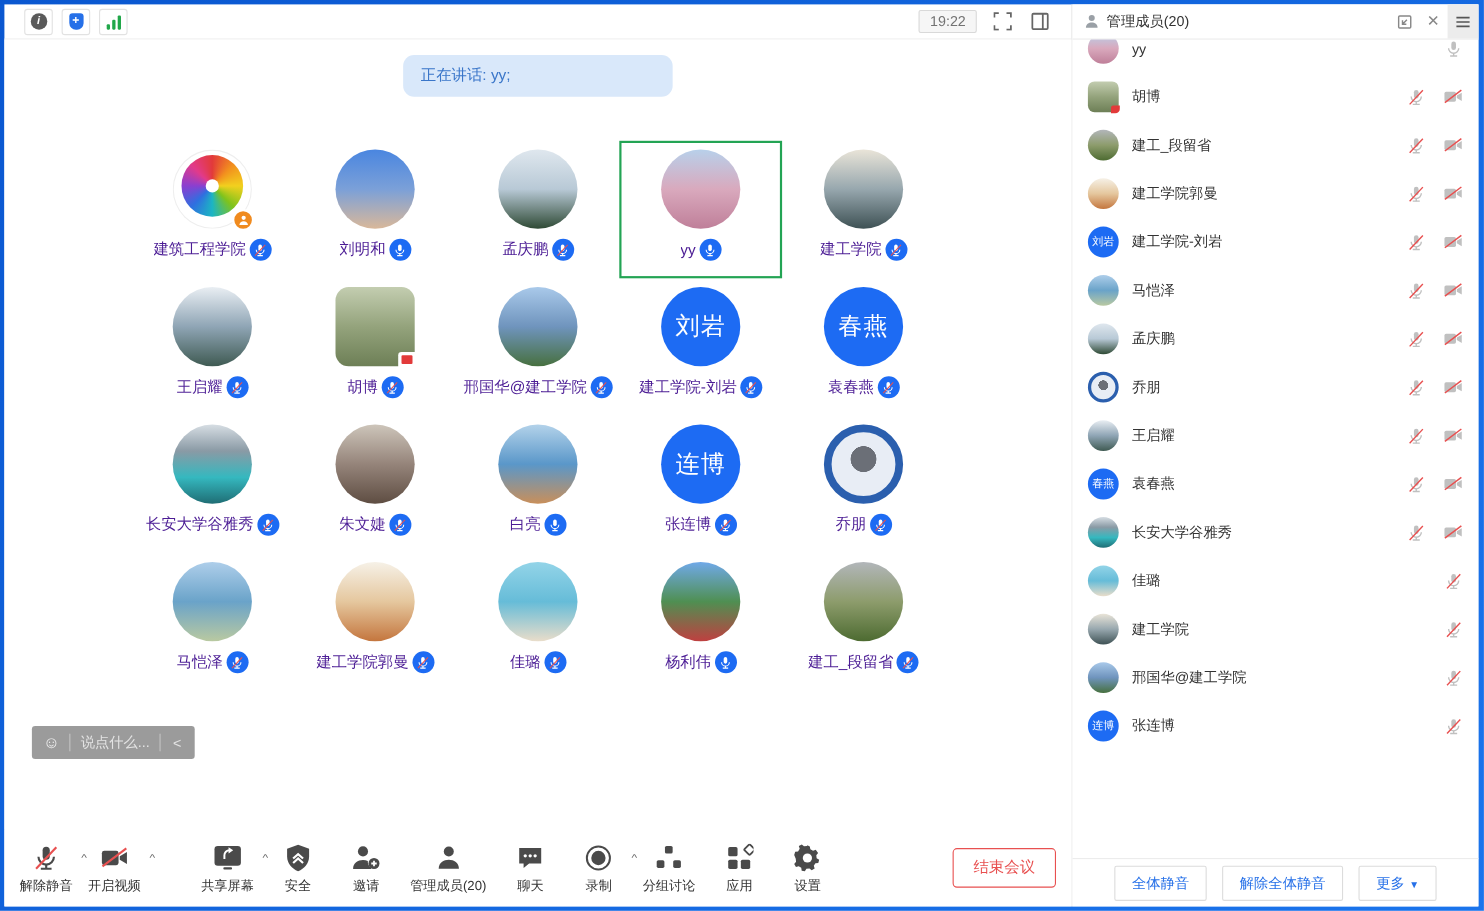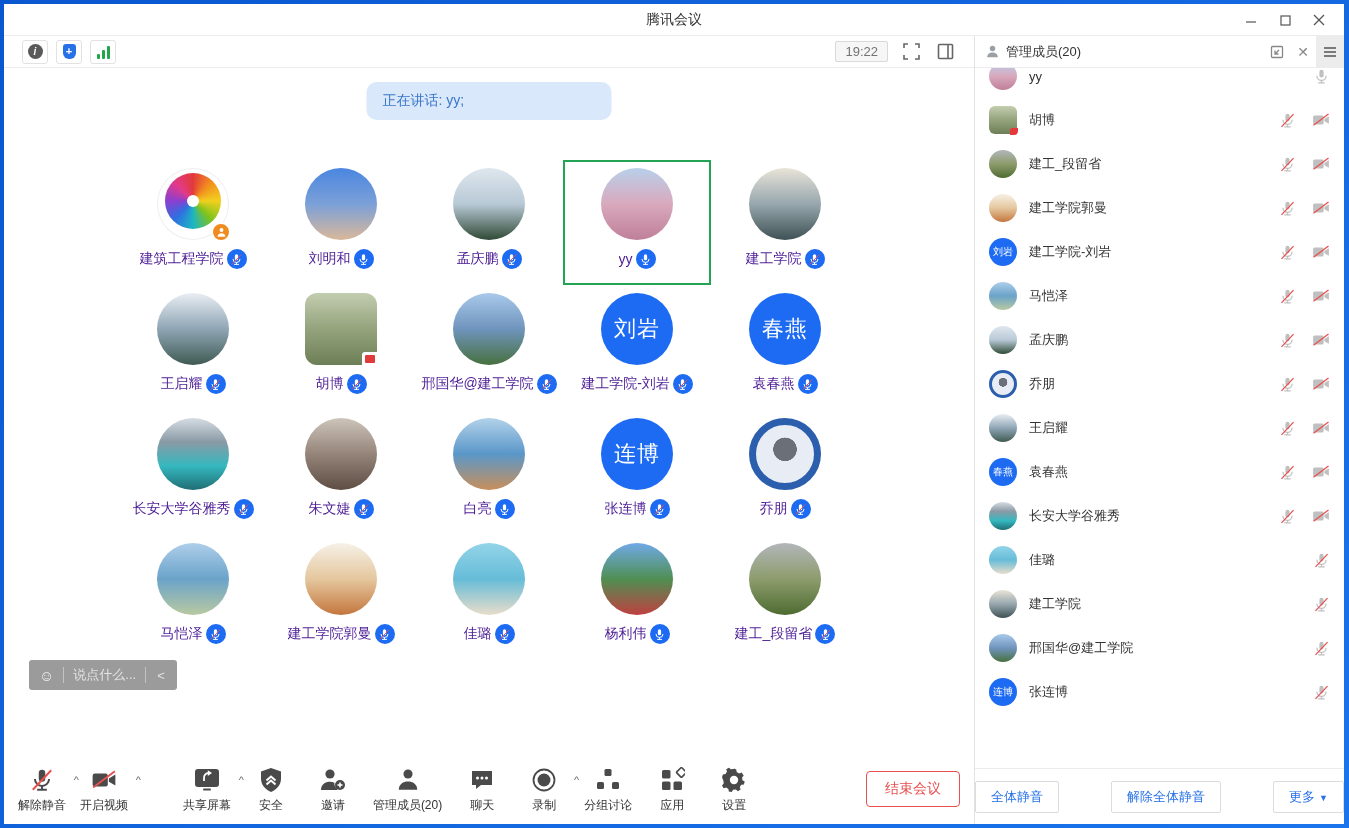--- a/index.html
+++ b/index.html
@@ -82,53 +82,32 @@
   .mrow { height:44px; display:flex; align-items:center; padding:0 14px; cursor:pointer; }
   .mrow:first-child { margin-top:-14px; }
   .mavatar { width:28px; height:28px; border-radius:50%; position:relative; flex:0 0 auto; background:#ccc; }
   .mavatar.rounded { border-radius:6px; }
   .mavatar.textav { background:#1d6bf3; display:flex; align-items:center; justify-content:center; }
   .mavatar.textav span { color:#fff; font-size:10px; }
   .mavatar.seal { border:3px solid #2b5fae; background:radial-gradient(circle at 50% 42%,#6b6f77 0 26%,#e8edf5 27% 100%); }
   .mavatar .flag-badge { position:absolute; right:-1px; bottom:-1px; width:8px; height:7px; background:#e23a3a; border-radius:2px 0 4px 0; }
   .mname { font-size:13px; color:#333; margin-left:12px; white-space:nowrap; overflow:hidden; text-overflow:ellipsis; }
   .m-icons { margin-left:auto; display:flex; align-items:center; gap:16px; color:#b9b9b9; }
-  .sb-footer { flex:0 0 auto; border-top:1px solid #ececec; height:56px; display:flex; align-items:center; justify-content:space-between; gap:14px; }
+  .sb-footer { flex:0 0 auto; border-top:1px solid #ececec; height:44px; display:flex; align-items:center; justify-content:center; gap:14px; }
   .sb-footer button { border:1px solid #dcdcdc; background:#fff; color:#2670e8; font-size:13px; padding:6px 15px; border-radius:2px; cursor:pointer; font-family:inherit; }
   .sb-footer .caret-down { font-size:9px; margin-left:4px; }
 
   svg { display:block; }
 </style>
 </head>
 <body>
 
 <div class="frame"></div>
 <div class="window">
 
-  <div class="titlebar">
-    <span class="title">腾讯会议</span>
-    <div class="win-controls">
-      <div class="win-btn">
-        <svg width="12" height="12" viewBox="0 0 12 12">
-            <line x1="1" y1="8" x2="11" y2="8" stroke-width="1.2"></line>
-          </svg>
-      </div>
-      <div class="win-btn">
-        <svg width="11" height="11" viewBox="0 0 11 11">
-            <rect x="1" y="1" width="9" height="9" fill="none" stroke-width="1.2"></rect>
-          </svg>
-      </div>
-      <div class="win-btn">
-        <svg width="12" height="12" viewBox="0 0 12 12">
-            <line x1="1" y1="1" x2="11" y2="11" stroke-width="1.2"></line>
-            <line x1="11" y1="1" x2="1" y2="11" stroke-width="1.2"></line>
-          </svg>
-      </div>
-    </div>
-  </div>
 
   <div class="app-body">
 
     <div class="main">
 
       <div class="main-toolbar">
         <div class="mini-btn">
             <span class="info-dot">i</span>
           </div>
         <div class="mini-btn">

